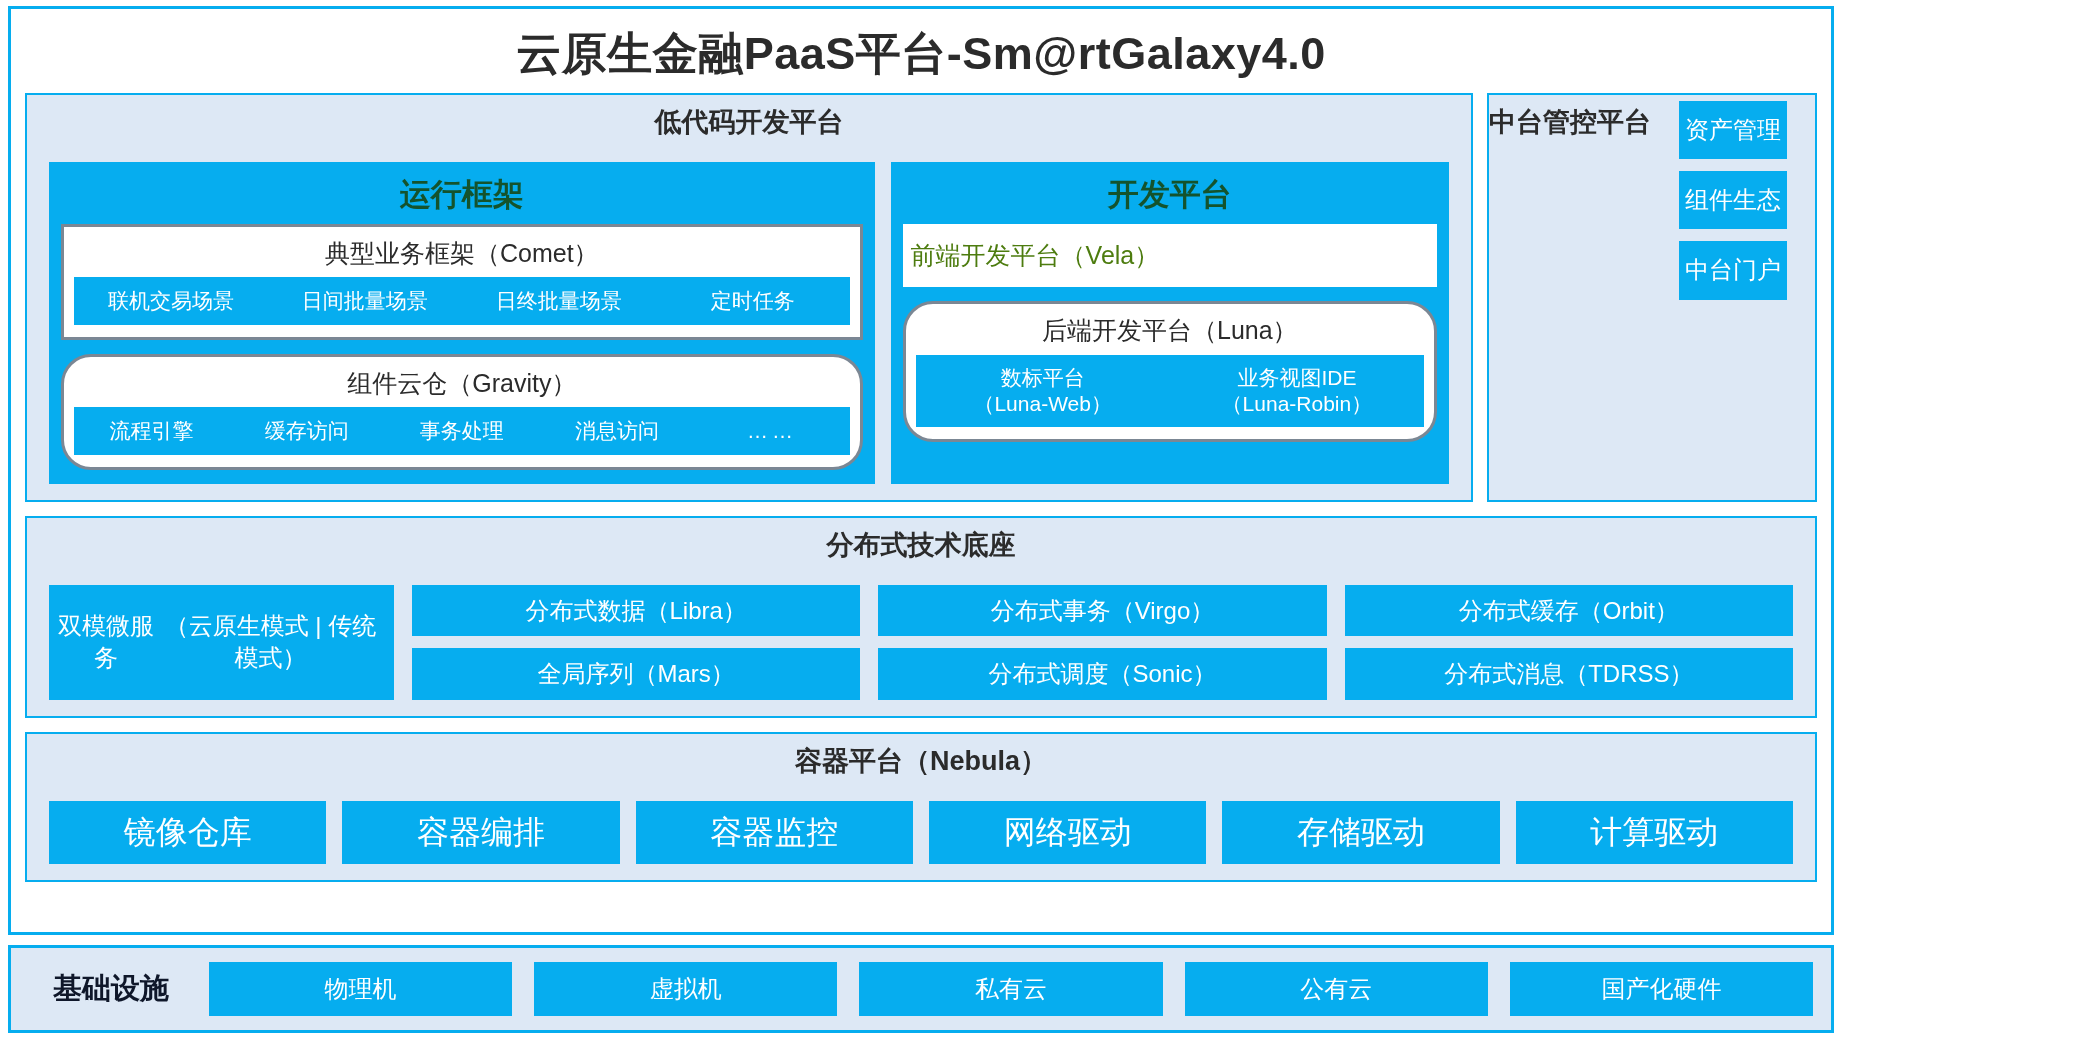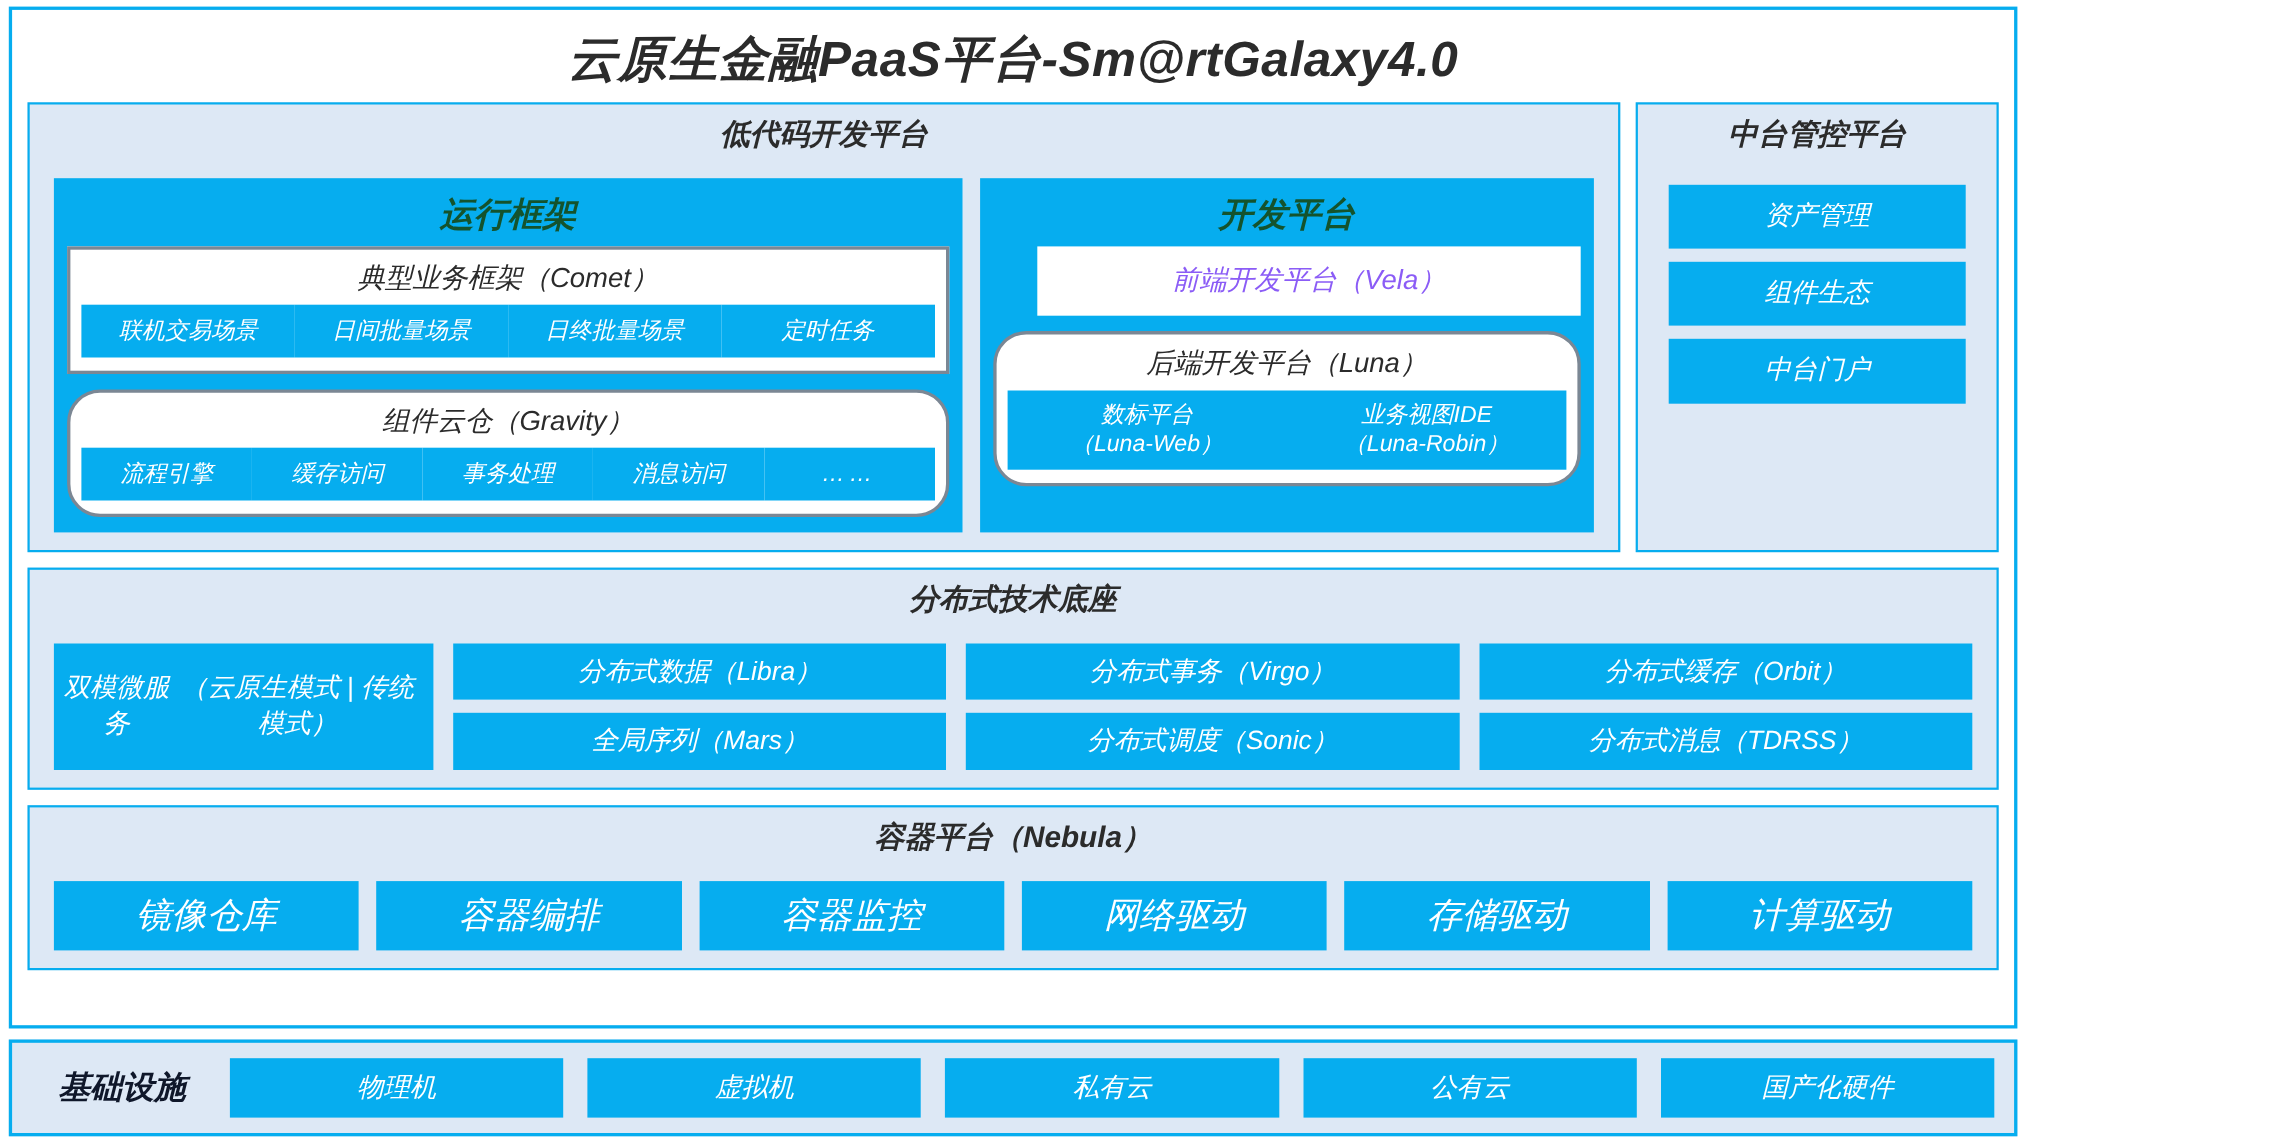--- a/index.html
+++ b/index.html
@@ -15,21 +15,20 @@
     overflow: hidden;
   }
 
   .page {
     width: 1842px;
     height: 1041px;
     box-sizing: border-box;
     display: flex;
     flex-direction: column;
     padding: 6px 8px 8px 8px;
-    font-style: italic;
   }
 
   
   .main-frame {
     border: 3px solid #06ADEF;
     background: #ffffff;
     box-sizing: border-box;
     padding: 10px 14px 16px 14px;
     display: flex;
     flex-direction: column;
@@ -136,36 +135,34 @@
     box-sizing: border-box;
     white-space: nowrap;
   }
   .chip.two-line { flex-direction: column; line-height: 1.25; padding: 10px 6px; }
   .chip .sub { font-size: 21px; }
   .chip.dots { letter-spacing: 4px; }
 
   
   .vela-bar {
     background: #ffffff;
-    color: #8b5cf6;
+    color: #4d7c0f;
     font-size: 25px;
-    text-align: center;
     padding: 18px 8px;
     margin-bottom: 14px;
     box-sizing: border-box;
     line-height: 1.1;
-    margin-left: 40px;
   }
 
   
   .mgmt-panel {
     width: 330px;
     flex: 0 0 330px;
     display: flex;
-    flex-direction: column;
+    flex-direction: row;
     padding: 0 0 18px 0;
   }
   .mgmt-items {
     display: flex;
     flex-direction: column;
     gap: 12px;
     padding: 6px 28px 0 28px;
     flex: 1 1 auto;
     justify-content: flex-start;
   }

